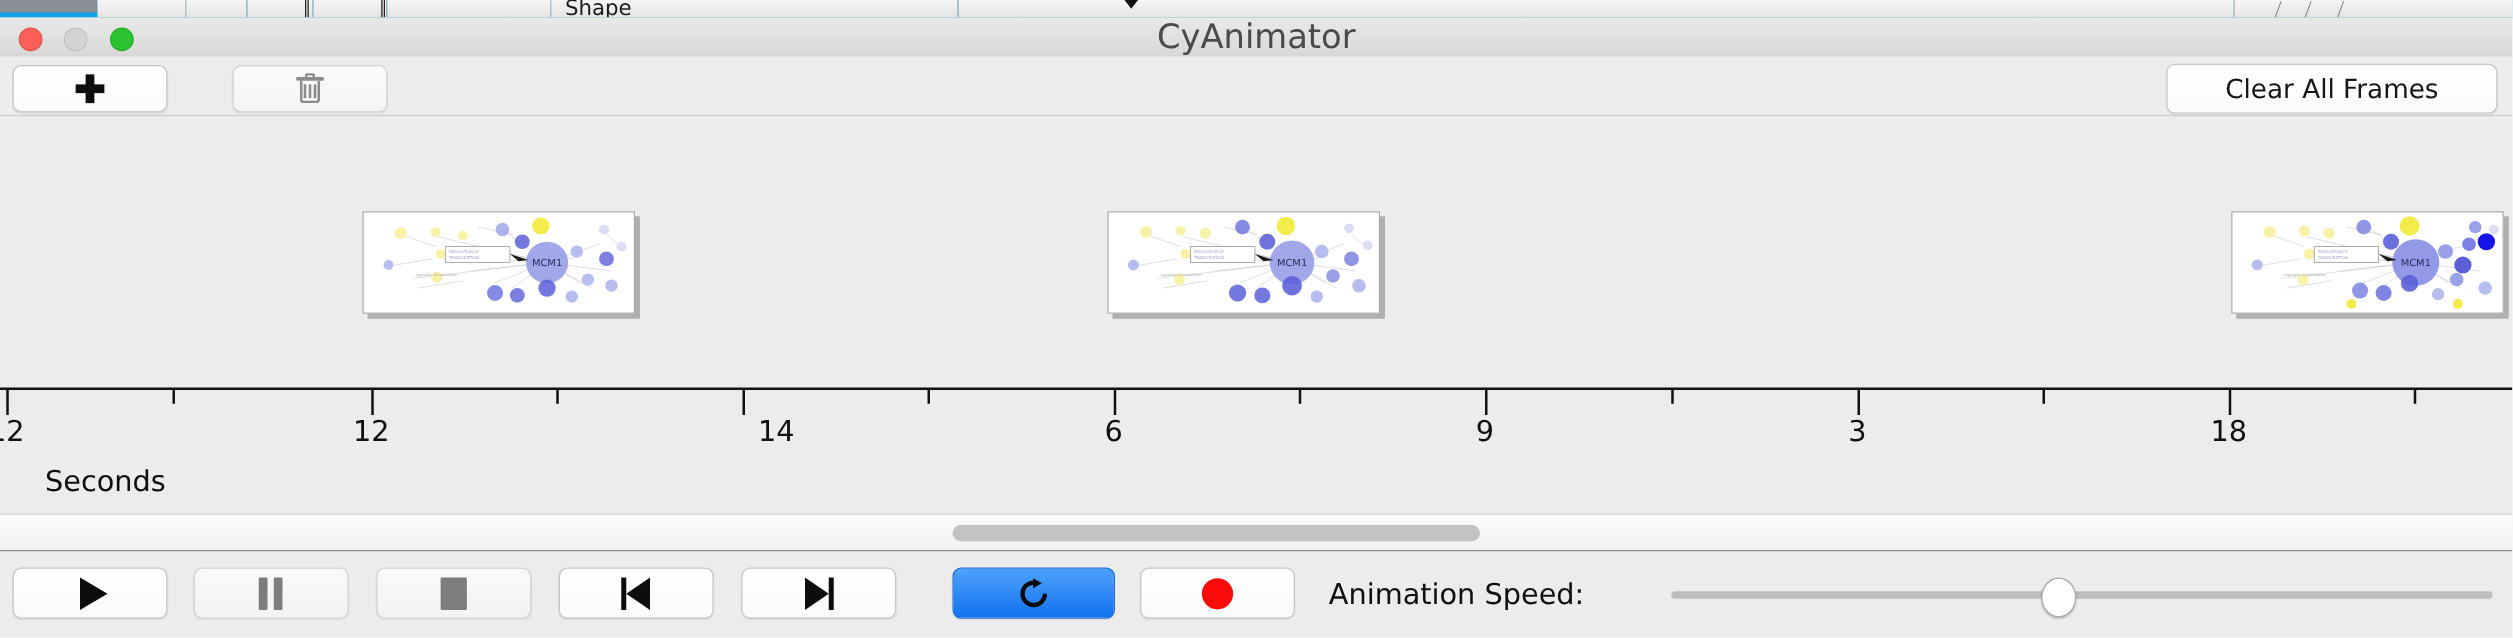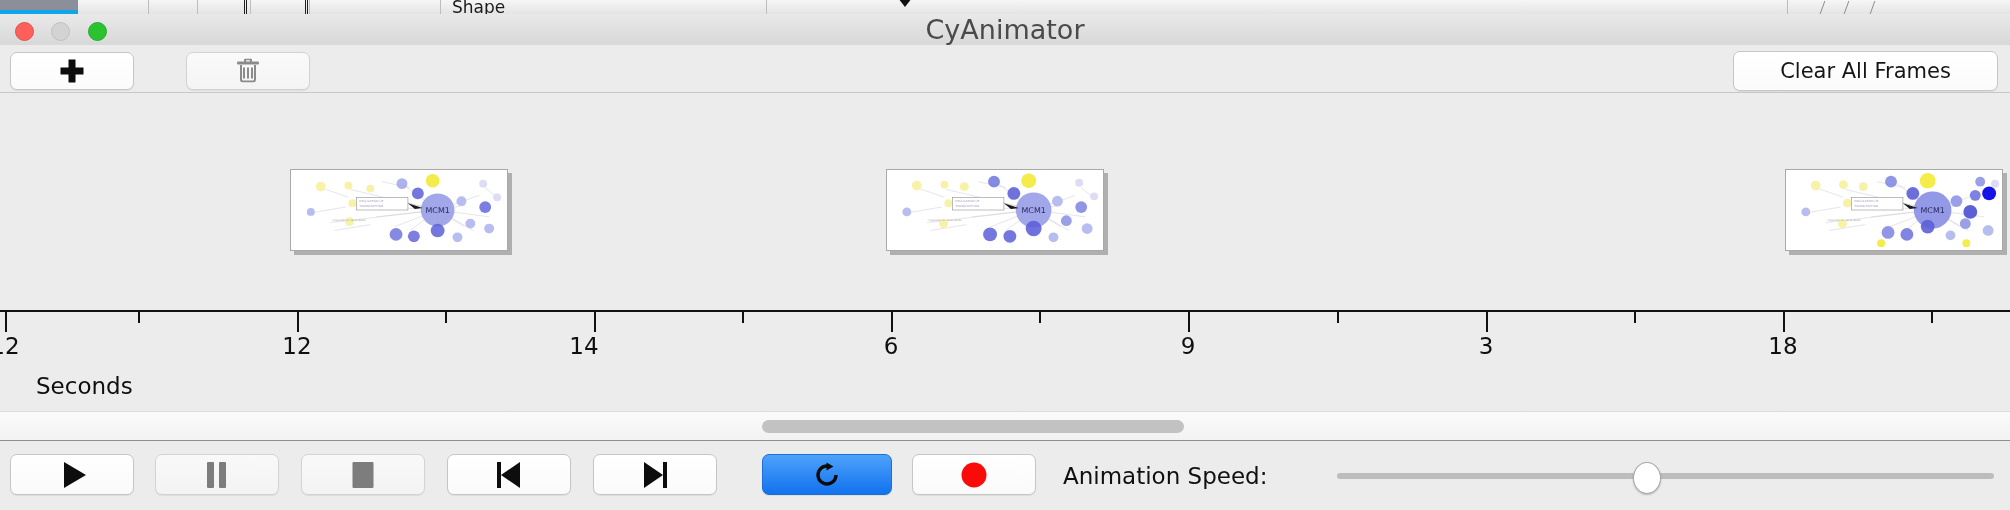--- a/index.html
+++ b/index.html
@@ -570,21 +570,21 @@
     <div class="tick minor" style="left:1039px;"></div>
     <div class="tick major" style="left:1188px;"></div>
     <div class="tick minor" style="left:1337px;"></div>
     <div class="tick major" style="left:1486px;"></div>
     <div class="tick minor" style="left:1634px;"></div>
     <div class="tick major" style="left:1783px;"></div>
     <div class="tick minor" style="left:1931px;"></div>
 
     <div class="tick-label" style="left:5px;">12</div>
     <div class="tick-label" style="left:297px;">12</div>
-    <div class="tick-label" style="left:584px;text-align:center;">14</div>
+    <div class="tick-label" style="left:621px;text-align:center;">14</div>
     <div class="tick-label" style="left:891px;">6</div>
     <div class="tick-label" style="left:1188px;">9</div>
     <div class="tick-label" style="left:1486px;">3</div>
     <div class="tick-label" style="left:1783px;">18</div>
 
     <div class="axis-title">Seconds</div>
   </div>
 
   <div class="hscroll">
     <div class="hscroll-thumb" style="left: 37.9%; width: 21%;"></div>

